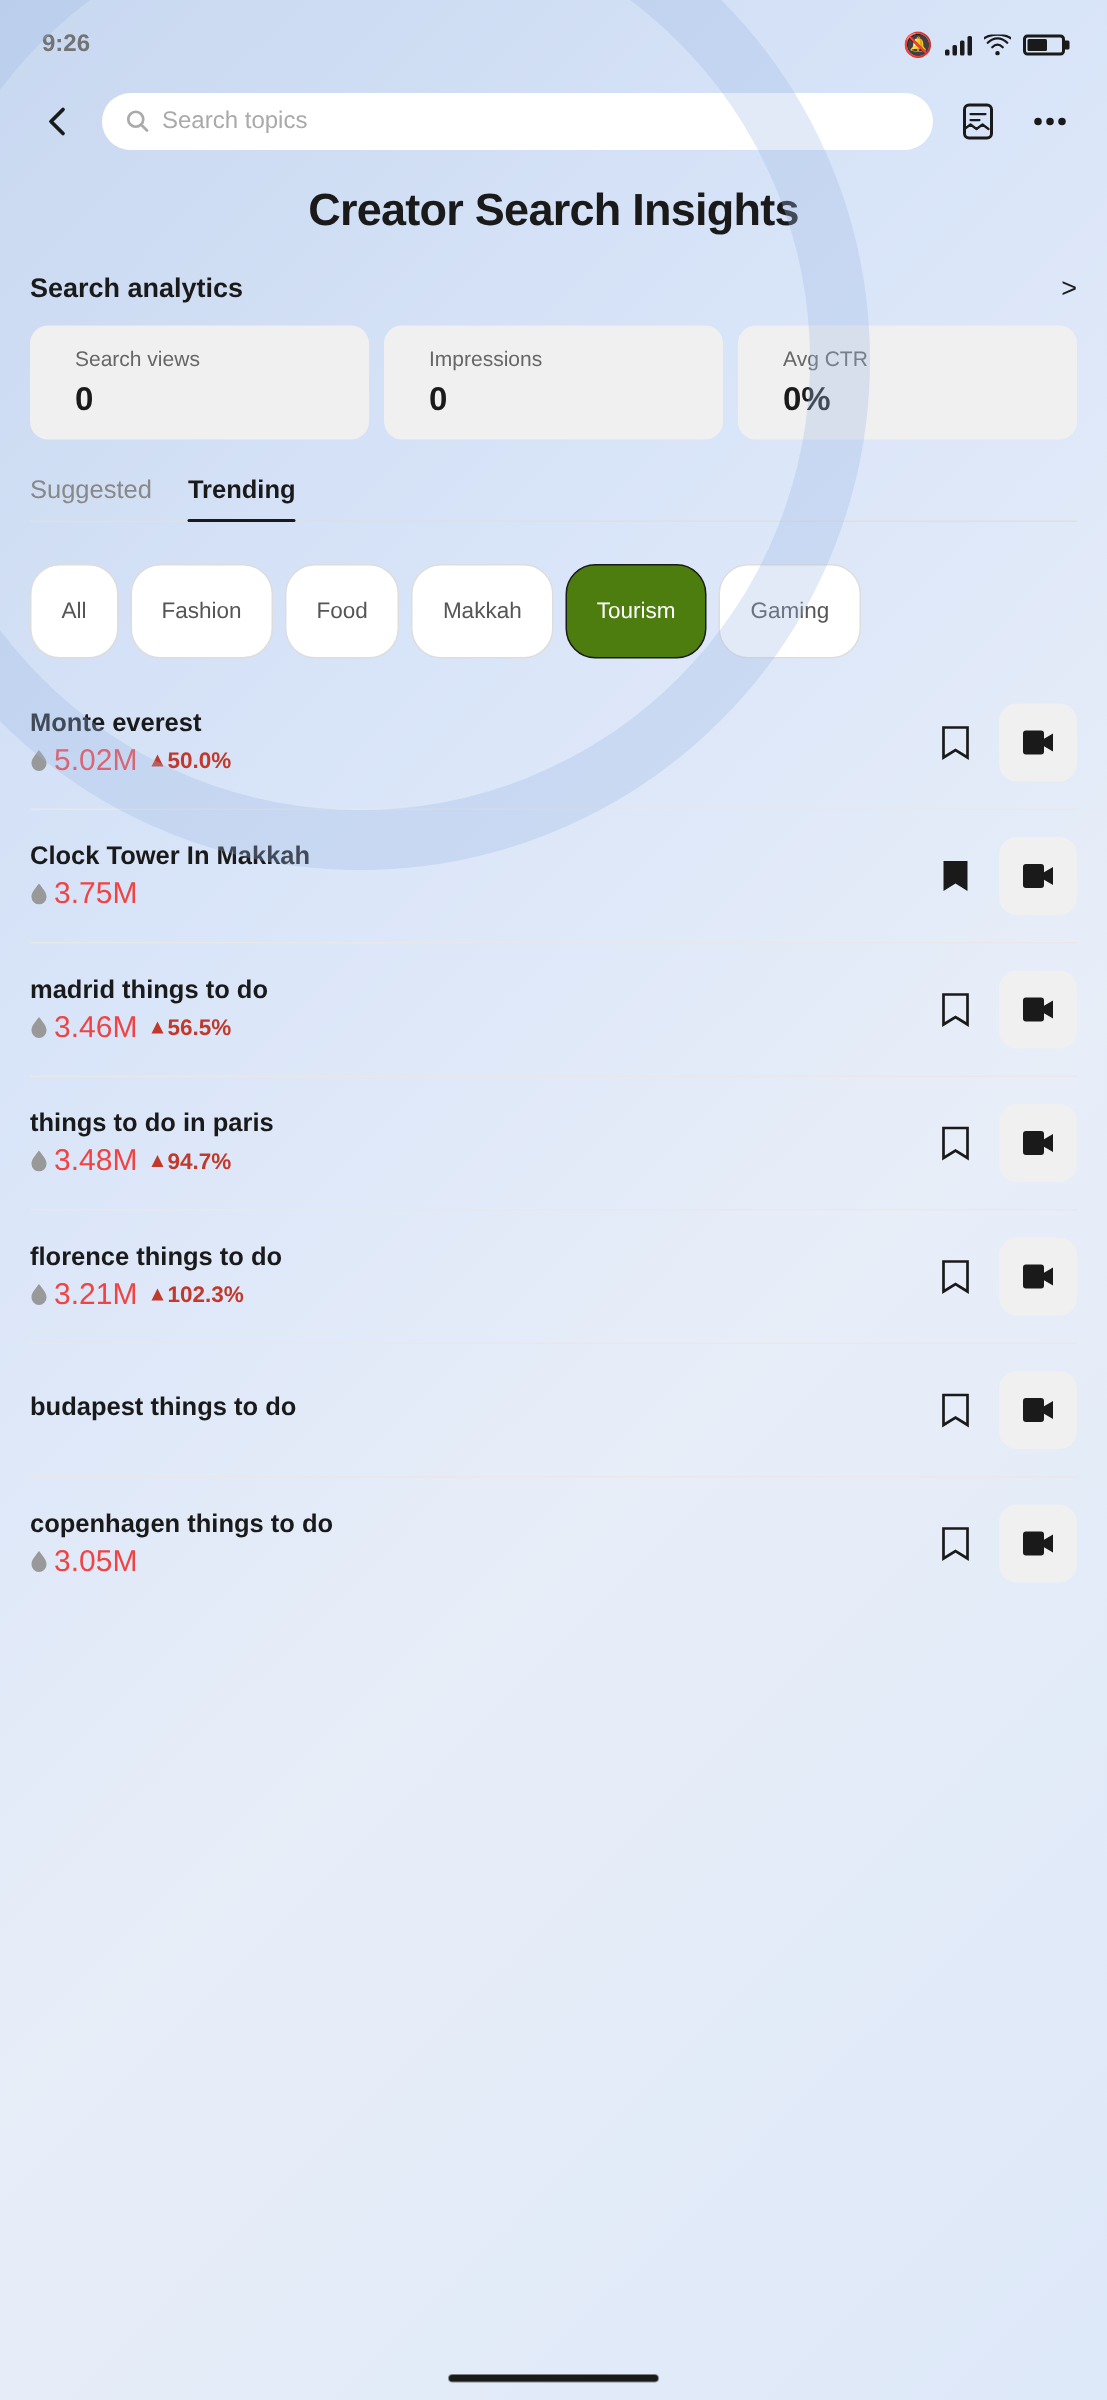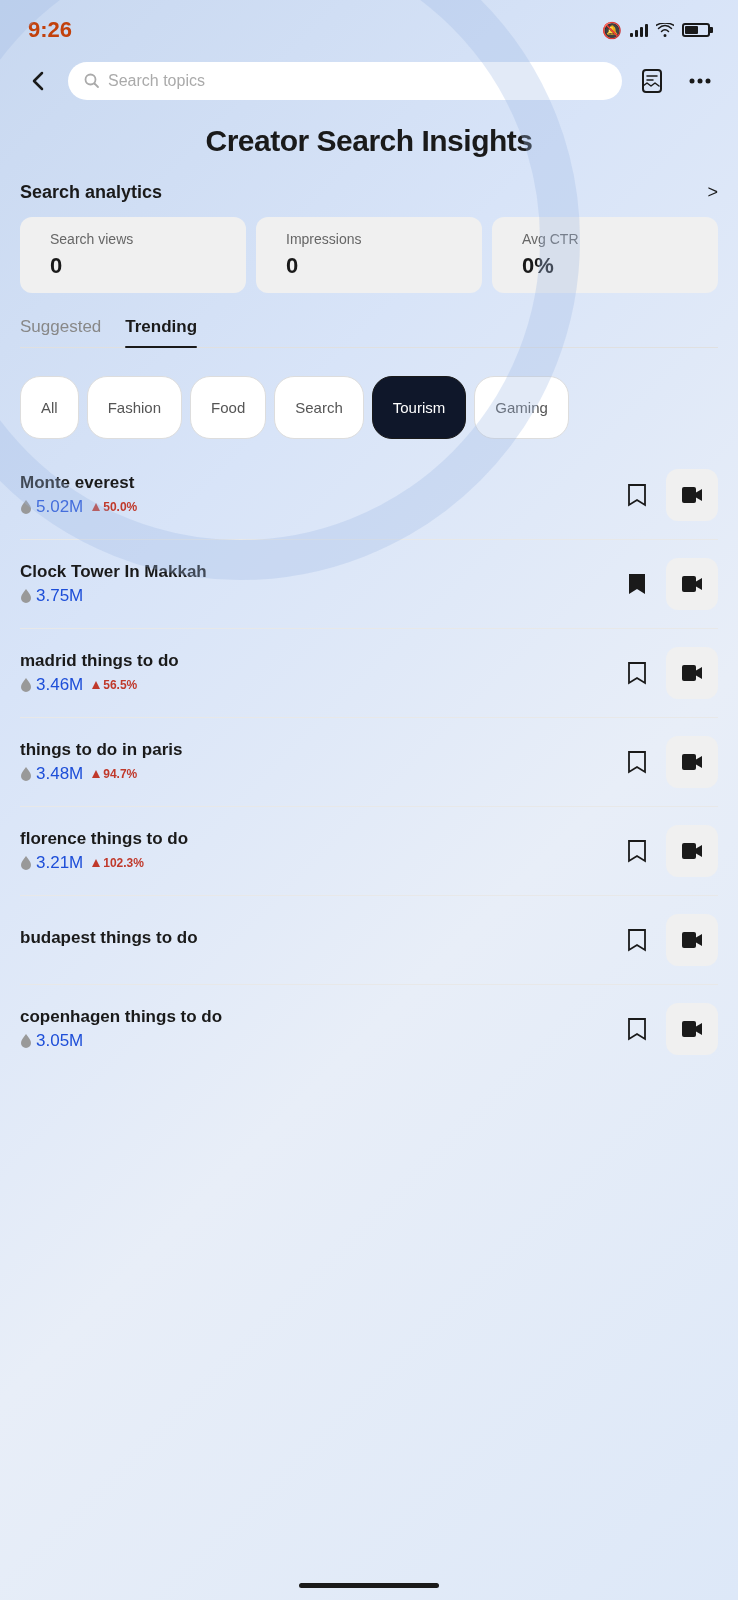--- a/index.html
+++ b/index.html
@@ -30,23 +30,23 @@
     
     .status-bar {
       display: flex;
       justify-content: space-between;
       align-items: center;
       padding: 14px 28px 8px;
       height: 54px;
     }
 
     .status-time {
-      font-size: 22px;
+      font-size: 16px;
       font-weight: 600;
-      color: #c2410c;
+      color: #737373;
     }
 
     .status-icons {
       display: flex;
       align-items: center;
       gap: 8px;
     }
 
     .signal-bars {
       display: flex;
@@ -256,21 +256,21 @@
       font-size: 15px;
       font-weight: 500;
       border: 1px solid #ddd;
       background: white;
       color: #555;
       cursor: pointer;
       white-space: nowrap;
     }
 
     .chip.active {
-      background: #0f172a;
+      background: #4d7c0f;
       color: white;
       border-color: #1a1a1a;
     }
 
     
     .trending-list {
       padding: 0 20px;
     }
 
     .trending-item {
@@ -297,29 +297,29 @@
       margin-bottom: 4px;
     }
 
     .item-stats {
       display: flex;
       align-items: center;
       gap: 8px;
     }
 
     .item-views {
-      font-size: 17px;
-      color: #1d4ed8;
+      font-size: 20px;
+      color: #ef4444;
       display: flex;
       align-items: center;
       gap: 4px;
     }
 
     .item-growth {
-      font-size: 12px;
+      font-size: 15px;
       font-weight: 600;
       color: #c0392b;
       display: flex;
       align-items: center;
       gap: 2px;
     }
 
     .item-actions {
       display: flex;
       align-items: center;
@@ -449,21 +449,21 @@
     <div class="main-tab active">
       <span>Trending</span>
     </div>
   </div>
 </div>
 
 <div class="filter-chips">
   <div class="chip"><span>All</span></div>
   <div class="chip"><span>Fashion</span></div>
   <div class="chip"><span>Food</span></div>
-  <div class="chip"><span>Search</span></div>
+  <div class="chip"><span>Makkah</span></div>
   <div class="chip active"><span>Tourism</span></div>
   <div class="chip"><span>Gaming</span></div>
 </div>
 
 <div class="trending-list" id="trending-list">
 <div class="trending-item">
     <div class="item-info">
       <div class="item-title">Monte everest</div>
       <div class="item-stats">
         <span class="item-views">

